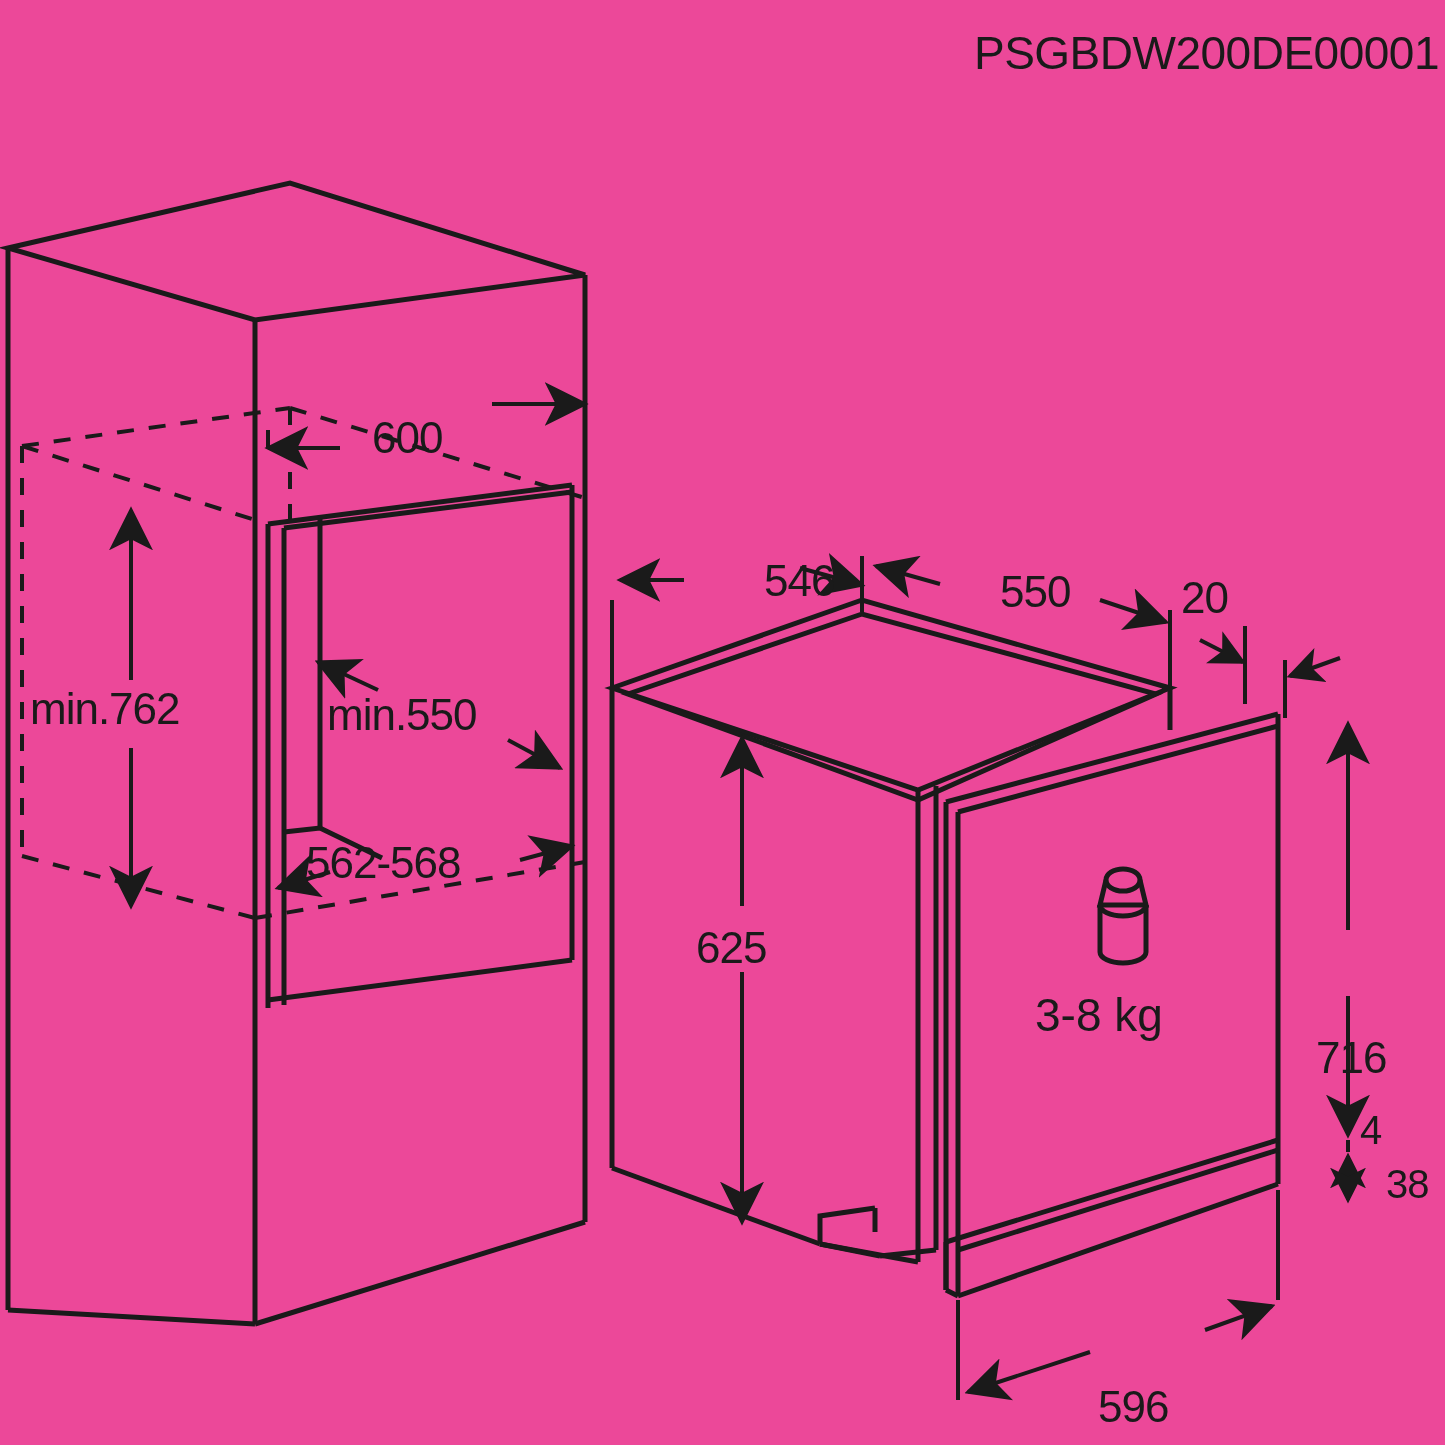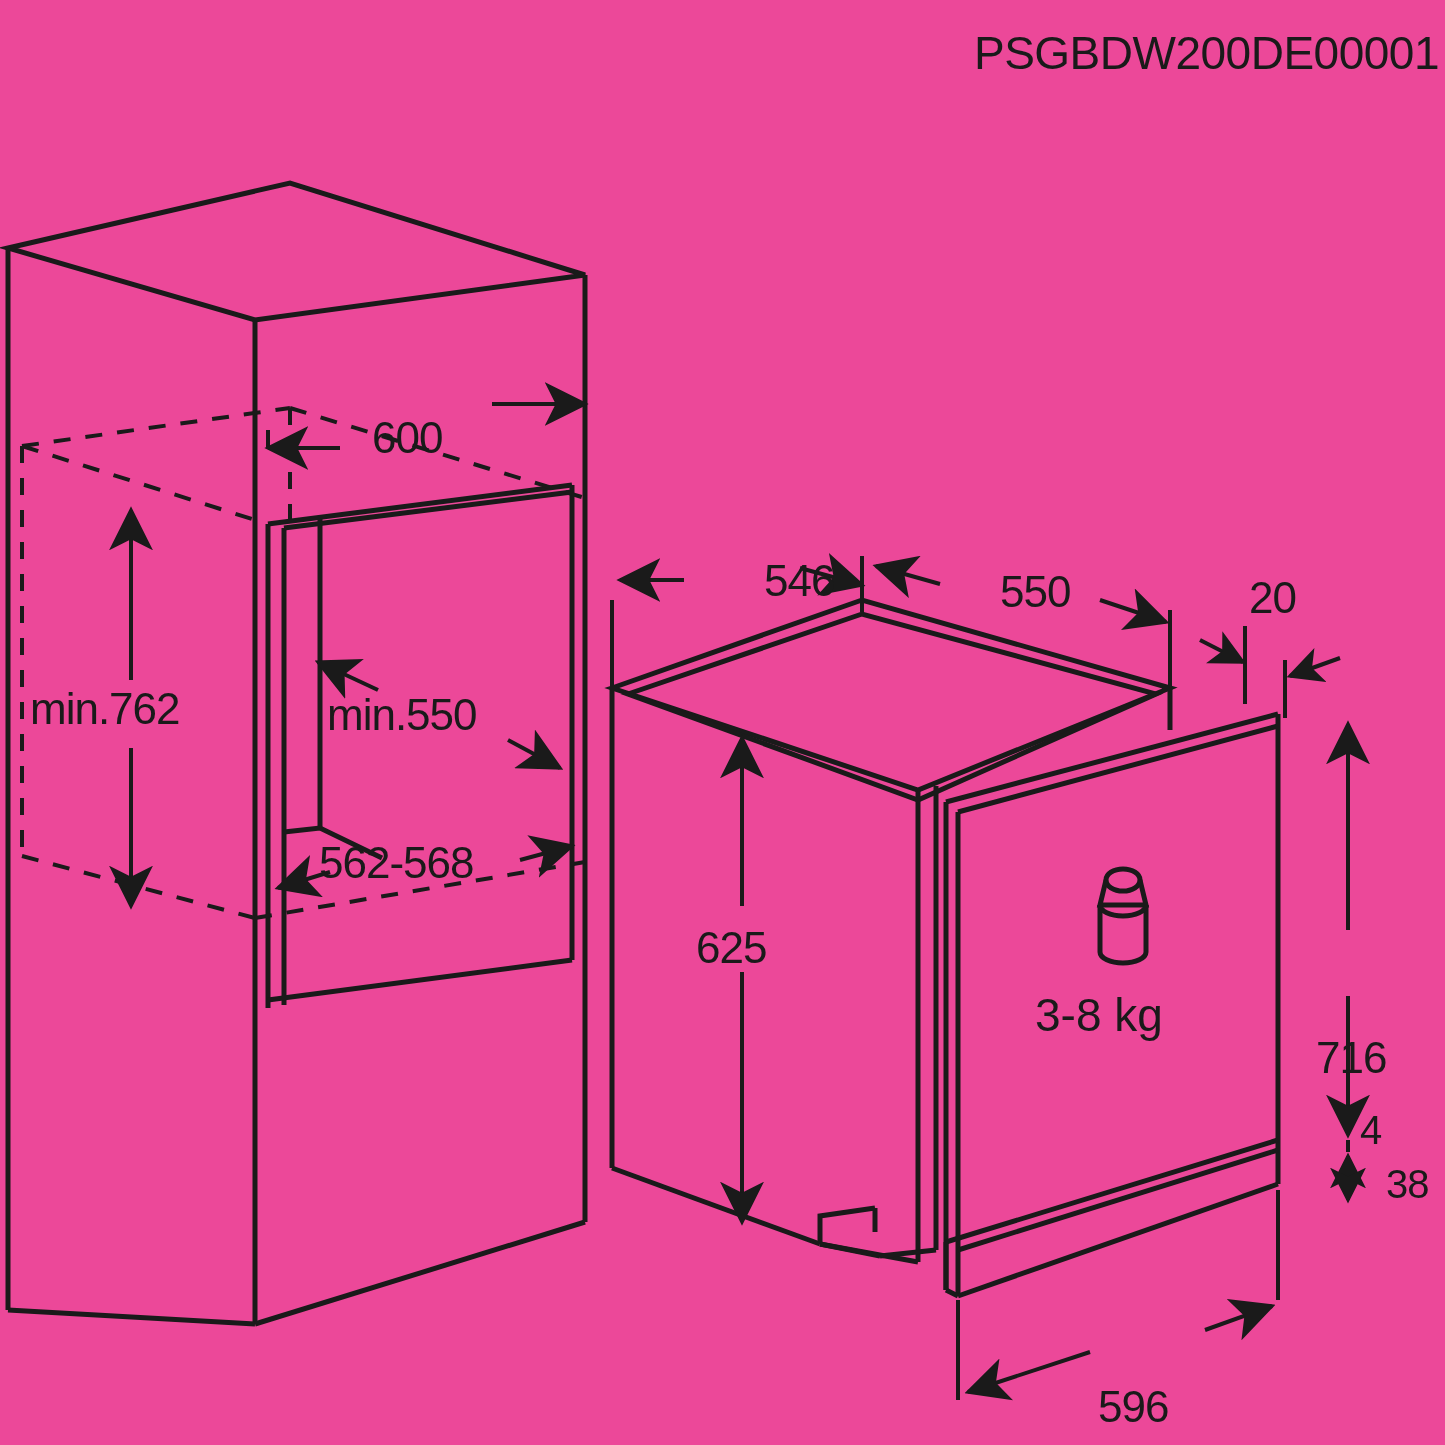--- a/index.html
+++ b/index.html
@@ -238,27 +238,27 @@
 
     </g>
   </svg>
 
   <div class="dim" style="left:372px; top:413px;">600</div>
 
   <div class="dim" style="left:30px; top:684px;">min.762</div>
 
   <div class="dim" style="left:327px; top:690px;">min.550</div>
 
-  <div class="dim" style="left:306px; top:838px;margin-left:13px;">562-568</div>
+  <div class="dim" style="left:306px; top:838px;">562-568</div>
 
   <div class="dim" style="left:728px; top:556px;margin-left:36px;">546</div>
 
   <div class="dim" style="left:1000px; top:567px;">550</div>
 
-  <div class="dim" style="left:1249px; top:573px;">20</div>
+  <div class="dim" style="left:1181px; top:573px;">20</div>
 
   <div class="dim" style="left:696px; top:923px;">625</div>
 
   <div class="dim" style="left:1316px; top:992px;margin-top:41px;">716</div>
 
   <div class="dim small" style="left:1360px; top:1108px;">4</div>
 
   <div class="dim small" style="left:1358px; top:1162px;margin-left:28px;">38</div>
 
   <div class="dim" style="left:1098px; top:1337px;margin-top:45px;">596</div>

